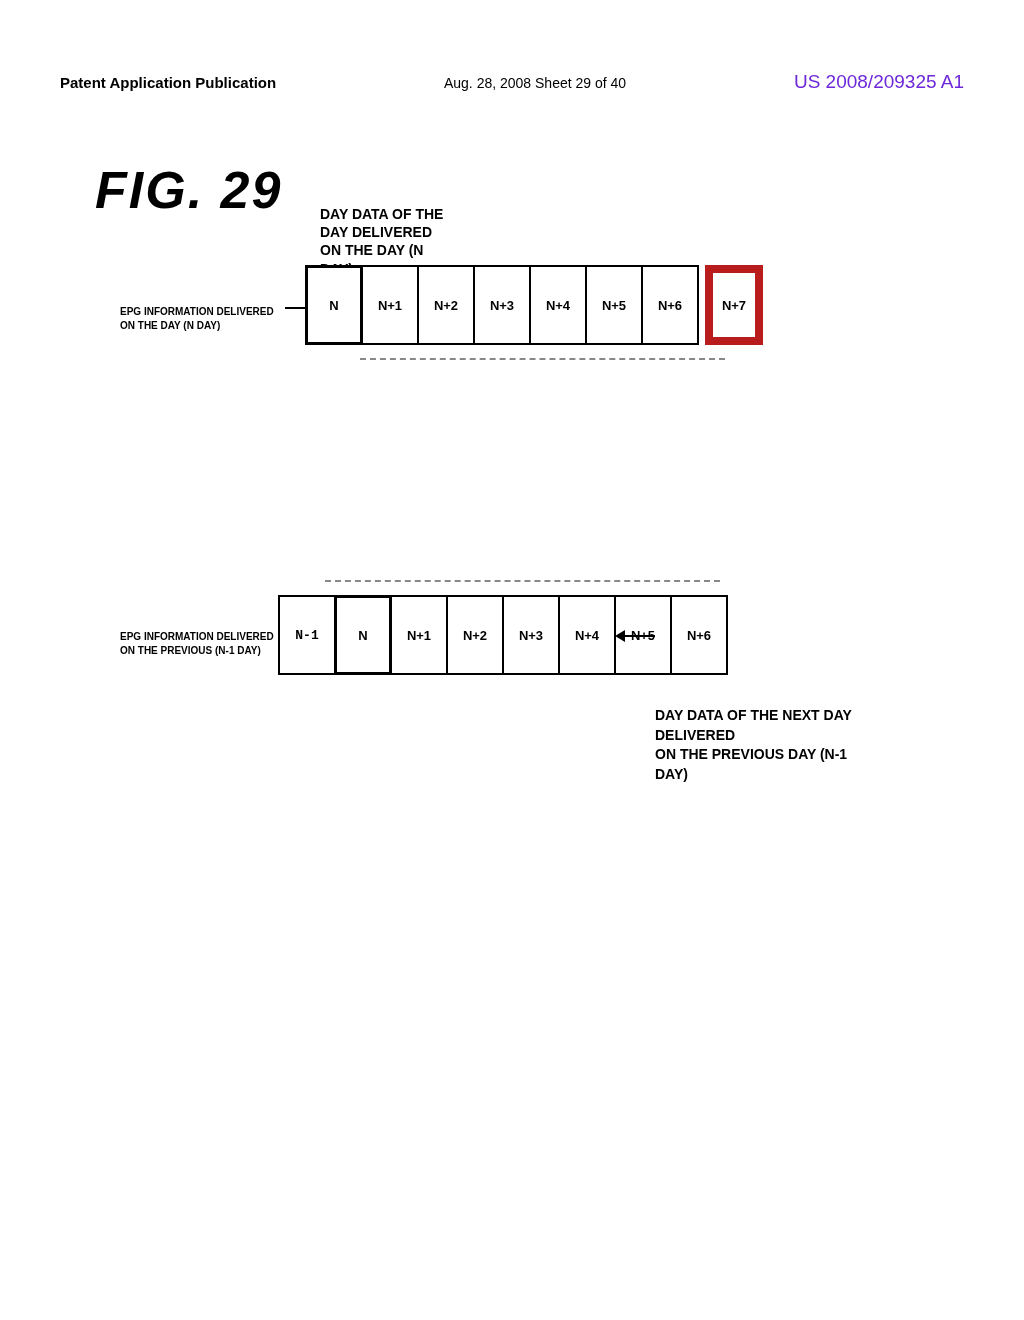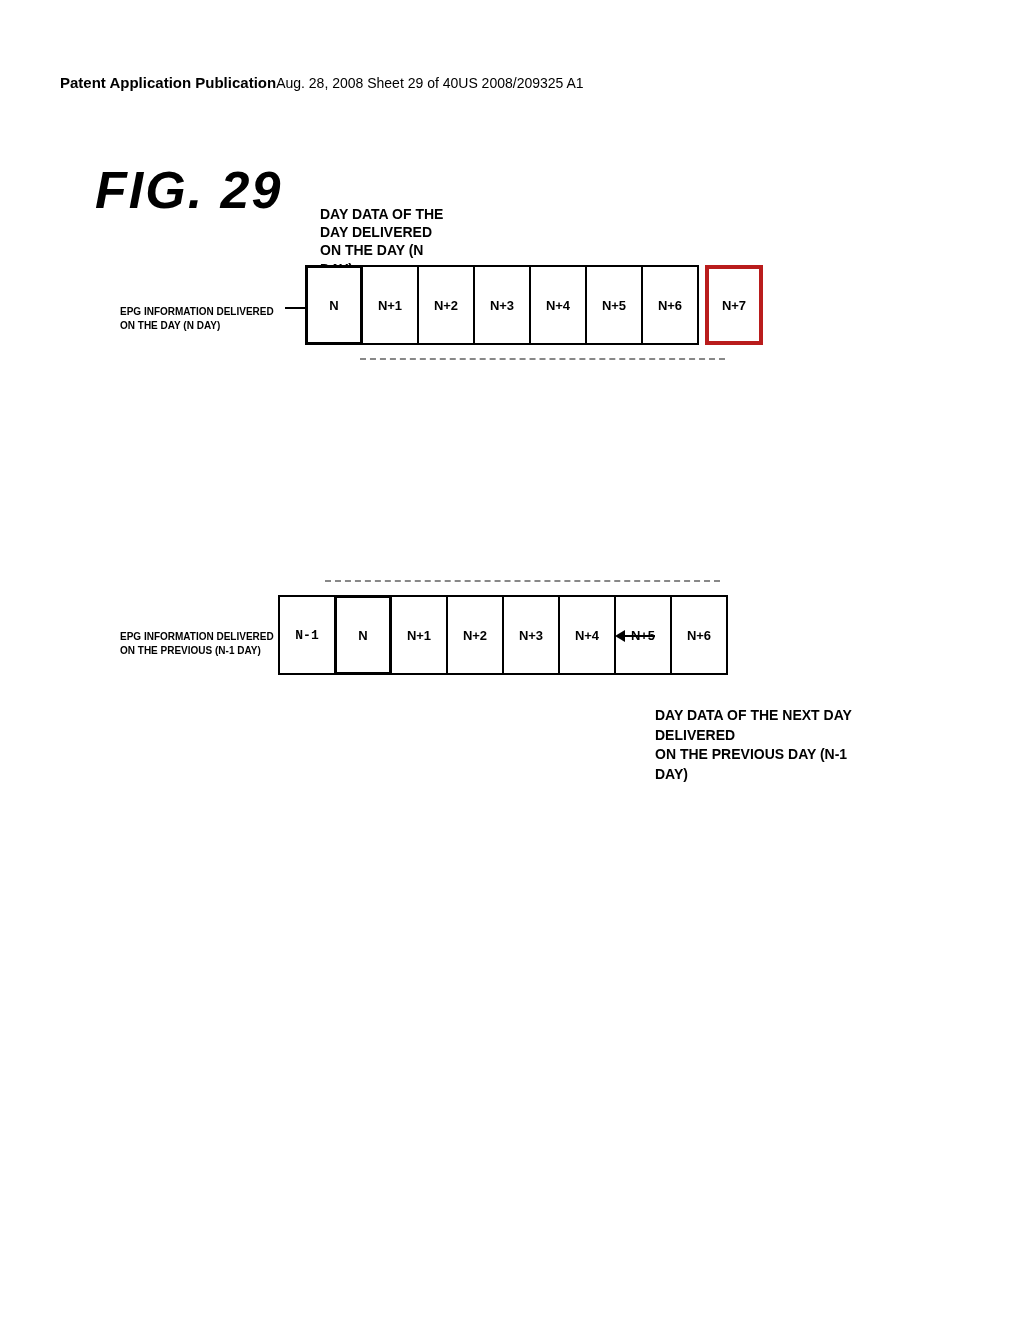--- a/index.html
+++ b/index.html
@@ -11,39 +11,39 @@
       position: relative;
       overflow: hidden;
     }
 
     .header {
       position: absolute;
       top: 55px;
       left: 60px;
       right: 60px;
       display: flex;
-      justify-content: flex-start;
+      justify-content: space-between;
       align-items: baseline;
     }
 
     .header-left {
       font-size: 15px;
       font-weight: bold;
       color: #000;
     }
 
     .header-center {
       font-size: 14px;
       color: #000;
       margin-top: 20px;
     }
 
     .header-right {
-      font-size: 14px;
-      color: #000000;
+      font-size: 19px;
+      color: #6d28d9;
     }
 
     .fig-label {
       position: absolute;
       top: 160px;
       left: 75px;
       font-size: 52px;
       font-weight: bold;
       font-style: italic;
       font-family: Arial, Helvetica, sans-serif;
@@ -225,21 +225,21 @@
 
     <div class="cell cell-bold" style="margin-left:0;">N</div>
 
     <div class="cell">N+1</div>
     <div class="cell">N+2</div>
     <div class="cell">N+3</div>
     <div class="cell">N+4</div>
     <div class="cell">N+5</div>
     <div class="cell">N+6</div>
 
-    <div class="cell" style="border: 4px solid #b91c1c; margin-left: 6px;">N+7</div>
+    <div class="cell" style="border: 8px solid #b91c1c; margin-left: 6px;">N+7</div>
   </div>
 
   <div style="position:absolute; top: 208px; left: 300px; width: 365px; border-top: 2px dashed #888;"></div>
 
   <div style="position:absolute; top: 430px; left: 265px; width: 395px; border-top: 2px dashed #888;"></div>
 
   <div class="label-epg-bottom">
     EPG INFORMATION DELIVERED<br>ON THE PREVIOUS (N-1 DAY)
   </div>
 

